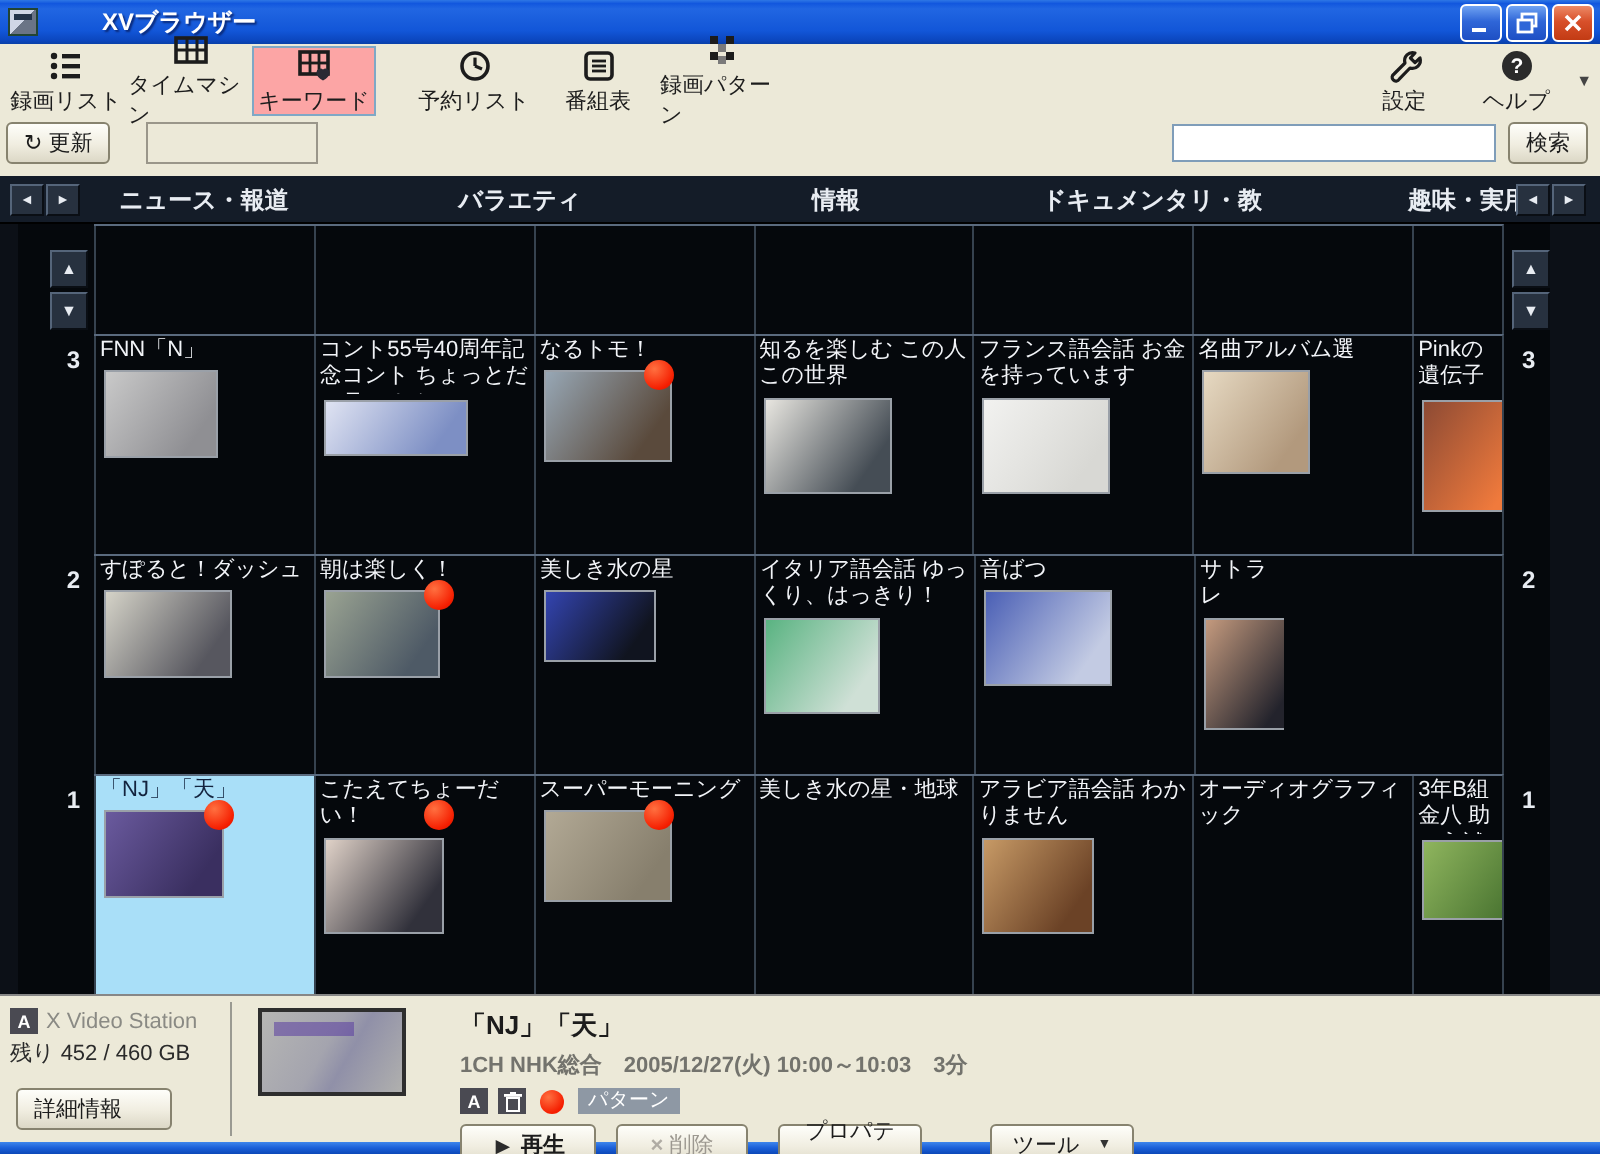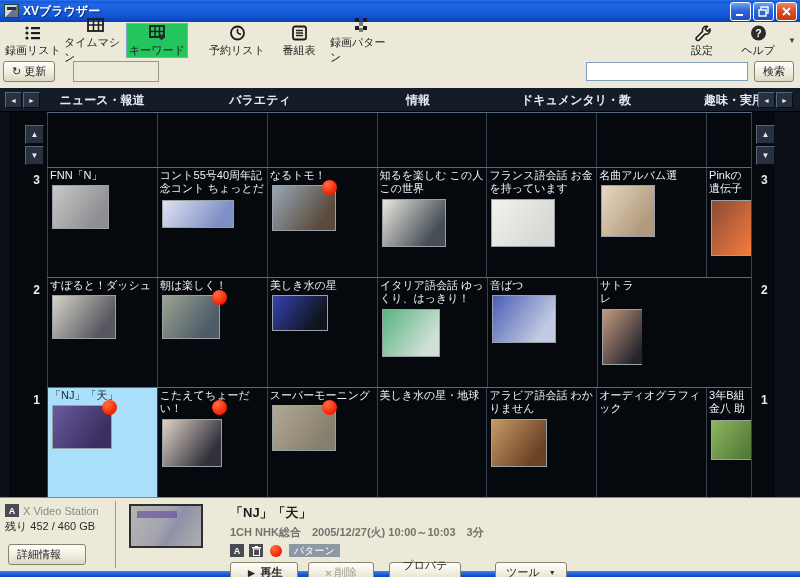--- a/index.html
+++ b/index.html
@@ -5,34 +5,34 @@
   * { margin:0; padding:0; box-sizing:border-box; }
   html,body { width:800px; height:577px; overflow:hidden; }
   body { font-family:"Liberation Sans","DejaVu Sans",sans-serif; background:#ECE9D8; position:relative; }
 
   
   .titlebar { height:22px; display:flex; align-items:center; padding:0 3px 0 4px;
     background:linear-gradient(180deg,#2E77E5 0%,#1257DE 8%,#2166E2 20%,#1256D8 70%,#0B46BE 92%,#0940A8 100%); }
   .app-icon { width:15px; height:14px; margin-right:4px; background:
     linear-gradient(135deg,#cfd6e6 0 50%,#6a7486 50% 100%); border:1px solid #243; position:relative; }
   .app-icon:before { content:""; position:absolute; left:2px; top:2px; right:2px; height:3px; background:#223349; }
-  .title-text { color:#fff; font-weight:bold; font-size:12px; text-shadow:1px 1px 1px #0a2a7a; flex:1; }
+  .title-text { color:#fff; font-weight:bold; font-size:12px; text-shadow:1px 1px 1px #0a2a7a; flex:1;margin-left:28px; }
   .winbtns { display:flex; gap:2px; }
   .winbtn { width:21px; height:19px; border-radius:3px; border:1px solid #fff; display:flex; align-items:center; justify-content:center;
     background:linear-gradient(180deg,#6FA3F2 0%,#2F66D8 45%,#1E4FC4 100%); }
   .winbtn.close { background:linear-gradient(180deg,#ED8A66 0%,#D8502A 45%,#C23B14 100%); }
 
   
   .toolbar { height:36px; background:#ECE9D8; display:flex; align-items:stretch; padding:1px 4px 0 2px; }
   .tb-group { display:flex; }
   .tb-gap { width:18px; }
   .tb-spacer { flex:1; }
   .tbtn { width:62px; display:flex; flex-direction:column; align-items:center; justify-content:center; gap:1px;
     font-size:11px; color:#1c1c1c; cursor:default; }
-  .tbtn.sel { background:#22c55e; border:1px solid #7FA8C6; }
+  .tbtn.sel { background:#fca5a5; border:1px solid #7FA8C6; }
   .tbtn .ic { height:18px; display:flex; align-items:flex-end; justify-content:center; }
   .tbtn.narrow { width:56px; }
   .tb-overflow { align-self:center; font-size:8px; color:#444; margin-left:2px; }
 
   
   .subbar { height:30px; background:#ECE9D8; display:flex; align-items:center; padding:0 6px 4px 3px; }
   .xpbtn { background:linear-gradient(180deg,#FEFEFA 0%,#F0EDE0 55%,#DCD8C6 100%);
     border:1px solid #87836F; border-radius:3px; font-size:11px; color:#1c1c1c; padding:2px 8px; height:21px;
     display:inline-flex; align-items:center; gap:3px; }
   .pairbox { display:flex; border:1px solid #9A968A; margin-left:18px; height:21px; }

